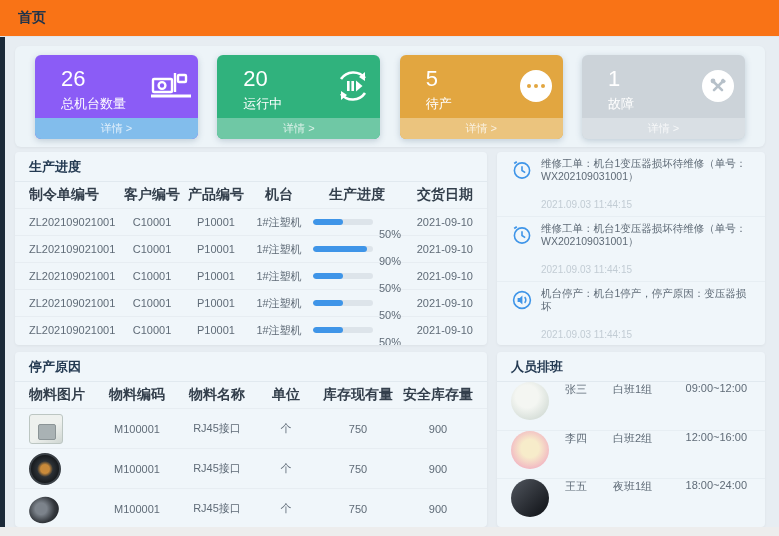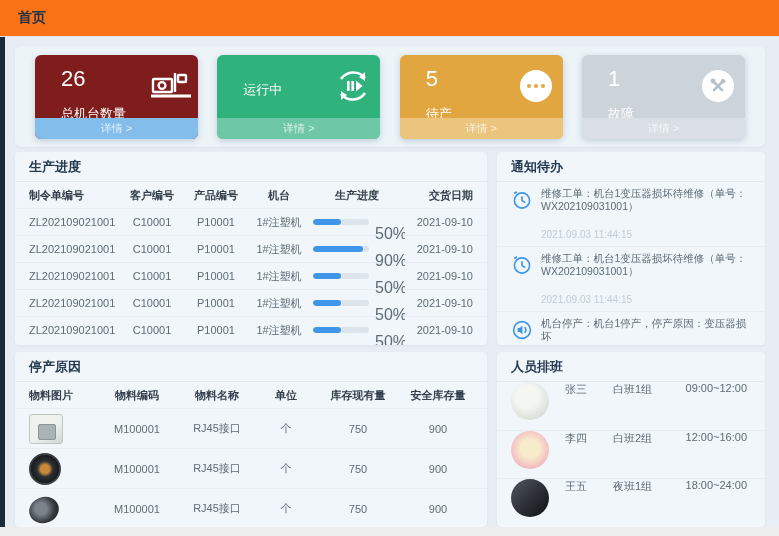--- a/index.html
+++ b/index.html
@@ -23,21 +23,21 @@
     background:#edf4f8; border-radius:6px; box-shadow:0 1px 3px rgba(0,0,0,.05);
     display:flex; align-items:center; justify-content:space-between; padding:0 20px; z-index:2;
   }
   .stat-card {
     width:163px; height:84px; border-radius:6px; position:relative; overflow:hidden;
     box-shadow:0 2px 6px rgba(60,90,120,.25); cursor:pointer;
     display:flex; align-items:flex-start; color:#fff;
   }
   .stat-card .nums { padding:12px 0 0 26px; flex:1; }
   .stat-card .value { font-size:22px; line-height:24px; font-weight:400; }
-  .stat-card .label { font-size:13px; margin-top:14px; white-space:nowrap; }
+  .stat-card .label { font-size:13px; margin-top:4px; white-space:nowrap; }
   .stat-card .icon-box { width:54px; height:62px; display:flex; align-items:center; justify-content:center; }
   .card-footer {
     position:absolute; left:0; right:0; bottom:0; height:21px;
     display:flex; align-items:center; justify-content:center;
     font-size:11px; color:rgba(255,255,255,.75);
   }
   .white-circle { width:32px; height:32px; border-radius:50%; background:#fff; display:flex; align-items:center; justify-content:center; gap:3px; }
   .dot { width:4px; height:4px; border-radius:50%; background:#e2a640; }
 
   
@@ -45,28 +45,28 @@
   .p-prod  { left:15px;  top:152px; width:472px; height:193px; }
   .p-notif { left:497px; top:152px; width:268px; height:193px; }
   .p-stock { left:15px;  top:352px; width:472px; height:175px; }
   .p-sched { left:497px; top:352px; width:268px; height:175px; }
   .panel-head { height:30px; display:flex; align-items:center; padding:0 14px; border-bottom:1px solid #e1e9ef; }
   .panel-head .p-title { font-size:13px; font-weight:bold; color:#243a52; }
 
   
   .t-row { display:grid; align-items:center; padding:0 14px; }
   .prod-cols { grid-template-columns:92px 62px 66px 60px 96px 68px; }
-  .t-head { height:26px; font-size:11px; font-weight:bold; color:#333f4c; }
+  .t-head { height:26px; font-size:14px; font-weight:bold; color:#333f4c; }
   .t-head span, .t-body-row span { overflow:hidden; white-space:nowrap; }
   .c-c { text-align:center; } .c-r { text-align:right; } .c-l { text-align:left; }
   .t-body-row { height:27px; font-size:11px; color:#5f6b77; border-top:1px solid #e7edf2; }
   .prog-cell { display:flex; align-items:center; justify-content:flex-start; padding-left:4px; }
   .prog-track { width:60px; height:6px; border-radius:3px; background:#dde4ea; overflow:hidden; }
   .prog-fill { height:6px; border-radius:3px; background:#3f95e8; }
-  .prog-pct { margin-left:6px; font-size:16px; color:#5f6b77;margin-top:24px; }
+  .prog-pct { margin-left:6px; font-size:11px; color:#5f6b77;margin-top:24px; }
 
   
   .notif-item { padding:5px 12px 5px 12px; display:flex; border-top:1px solid #e7eef3; cursor:pointer; }
   .notif-item:first-child { border-top:none; }
   .notif-ic { width:22px; height:22px; flex:0 0 22px; margin:2px 8px 0 2px; }
   .notif-txt { flex:1; }
   .notif-msg { font-size:10.5px; line-height:13px; color:#5f6b77; }
   .notif-time { font-size:10px; line-height:13px; color:#c2ccd4; margin-top:15px; }
 
   
@@ -94,41 +94,42 @@
 
 <div class="left-strip"></div>
 <div class="bottom-strip"></div>
 
 <div class="top-bar">
   <span class="title">首页</span>
 </div>
 
 <div class="stats-wrap">
 
-  <div class="stat-card" style="background: #7f1d1d;">
+  <div class="stat-card" style="background: #8b5cf6;">
     <div class="nums">
       <div class="value">26</div>
       <div class="label">总机台数量</div>
     </div>
     <div class="icon-box">
       <svg width="42" height="34" viewBox="0 0 42 34" fill="none" stroke="#ffffff" stroke-width="2.4">
         <rect x="3" y="10" width="19" height="13" rx="1"></rect>
         <circle cx="12" cy="16.5" r="3.4"></circle>
         <line x1="25" y1="4" x2="25" y2="23"></line>
         <rect x="28" y="6" width="8" height="7" rx="1"></rect>
         <line x1="1" y1="27" x2="41" y2="27" stroke-width="3.2"></line>
       </svg>
     </div>
     <div class="card-footer" style="background: rgb(130, 189, 236);">
       <span>详情 &gt;</span>
     </div>
   </div>
 
   <div class="stat-card" style="background: rgb(48, 178, 125);">
     <div class="nums">
+      <div class="value">20</div>
       <div class="label">运行中</div>
     </div>
     <div class="icon-box">
       <svg width="38" height="38" viewBox="0 0 38 38" fill="none">
         <path d="M31 11 A15 15 0 0 0 7 12" stroke="#fff" stroke-width="2.6"></path>
         <polygon points="31,5 31,14 25,10" fill="#fff"></polygon>
         <path d="M7 27 A15 15 0 0 0 31 26" stroke="#fff" stroke-width="2.6"></path>
         <polygon points="7,33 7,24 13,28" fill="#fff"></polygon>
         <rect x="13" y="14" width="2.6" height="10" fill="#fff"></rect>
         <rect x="17.4" y="14" width="2.6" height="10" fill="#fff"></rect>
@@ -253,23 +254,20 @@
             <span class="prog-fill" style="display: block; width: 50%;"></span>
           </span>
       <span class="prog-pct">50%</span>
     </span>
     <span class="c-r">2021-09-10</span>
   </div>
     </div>
 </div>
 
 <div class="panel p-notif">
-  <div class="panel-head">
-    <span class="p-title">通知待办</span>
-  </div>
   <div>
       <div class="notif-item">
     <span class="notif-ic">
       <svg width="22" height="22" viewBox="0 0 22 22" fill="none" stroke="#3f95e8" stroke-width="1.6">
         <circle cx="11" cy="11.5" r="7.6"></circle>
         <path d="M11 7.2 V11.5 L14.2 13.6"></path>
         <path d="M3.2 4.6 L5.8 2.8" stroke-width="1.8"></path>
       </svg>
     </span>
 

